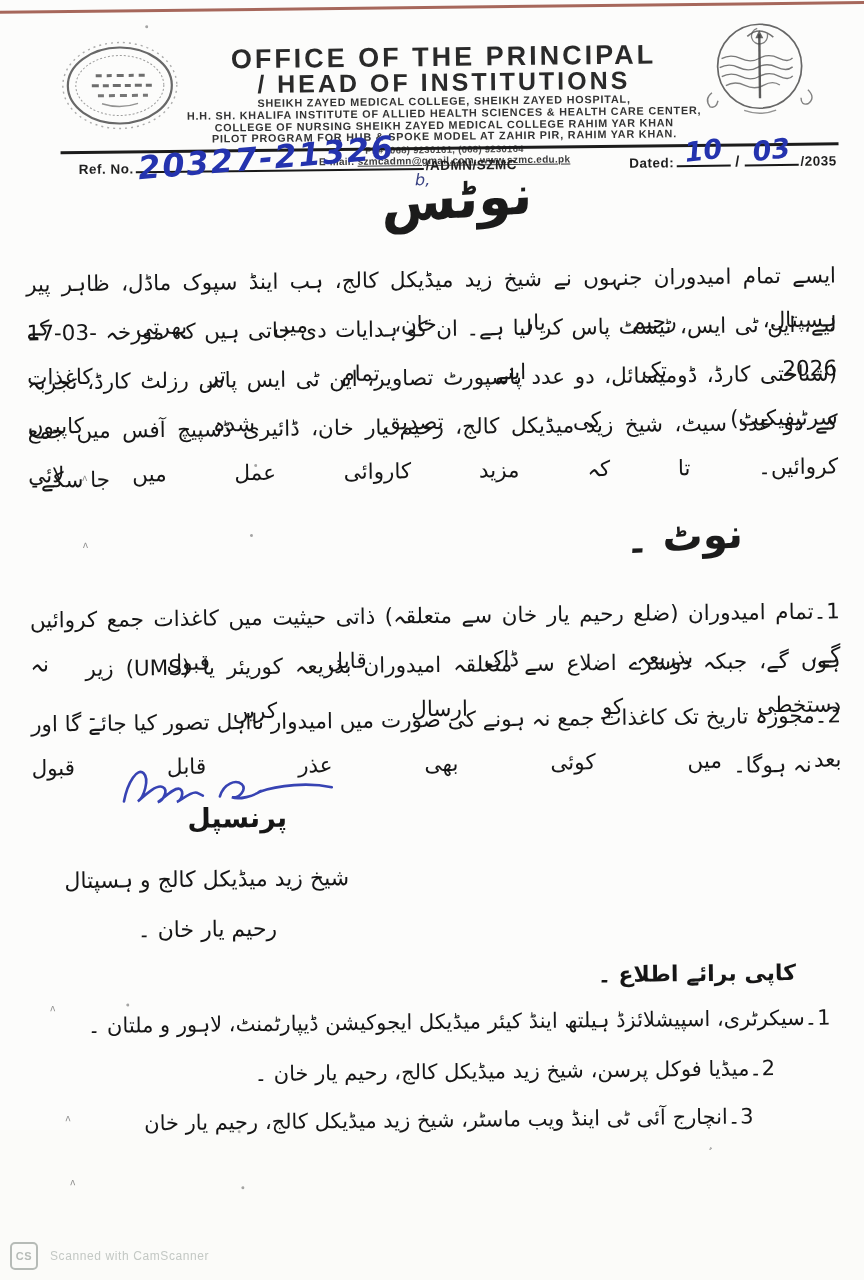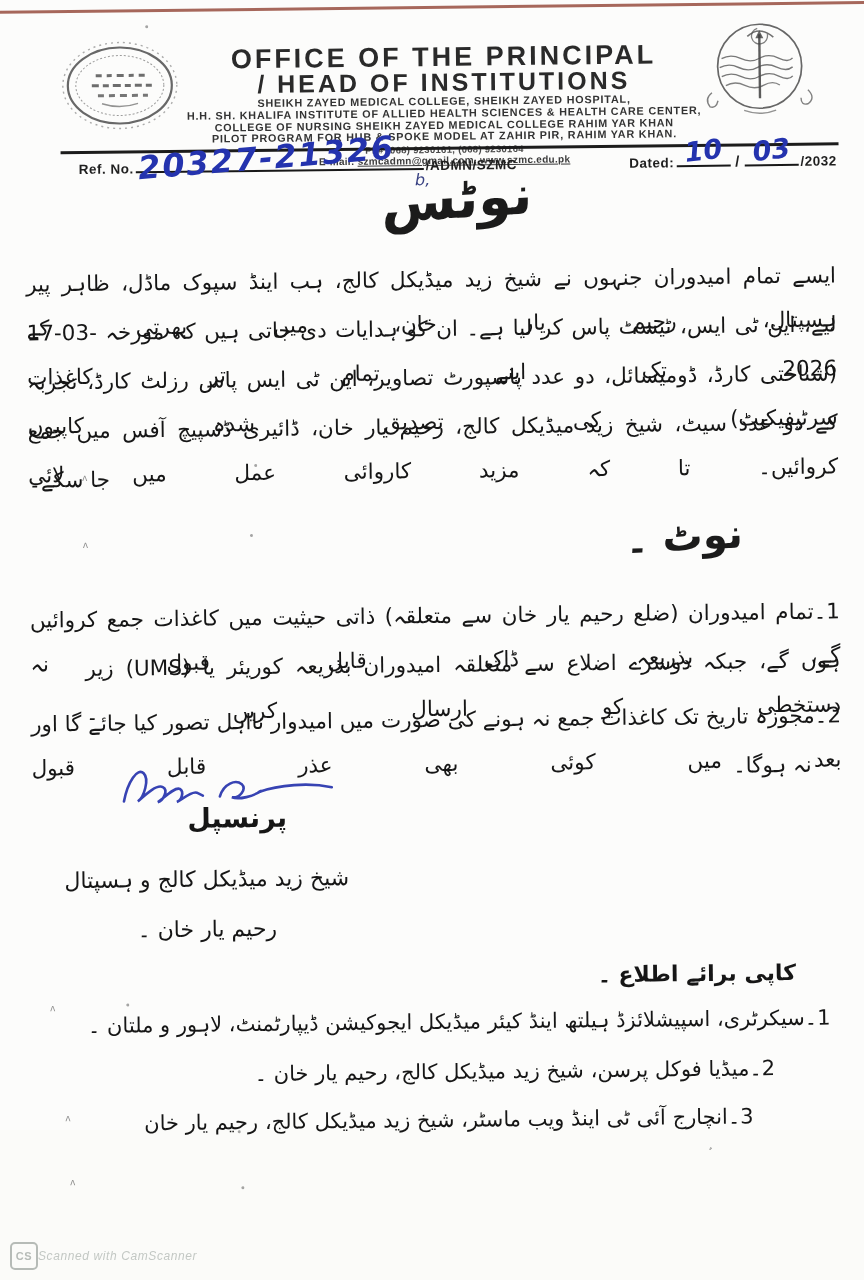--- a/index.html
+++ b/index.html
@@ -51,23 +51,23 @@
   .cc-head{position:absolute;right:74px;top:964px;font-size:22px;font-weight:bold;}
   .cc-item{position:absolute;white-space:nowrap;font-size:21px;}
   .cc1{right:40px;top:1010px;}
   .cc2{right:96px;top:1060px;}
   .cc3{right:118px;top:1108px;}
   
   .speck{position:absolute;width:3px;height:3px;background:#4e4e4e;border-radius:50%;opacity:.5;}
   .caret{position:absolute;font-size:10px;color:#555;opacity:.65;}
   .bmark{position:absolute;left:418px;top:170px;font-size:16px;font-style:italic;color:#17226e;opacity:.85;font-family:"DejaVu Sans",sans-serif;}
   
-  .cs-wrap{position:absolute;left:10px;top:1242px;display:flex;align-items:center;gap:0;text-align:right;}
+  .cs-wrap{position:absolute;left:10px;top:1242px;display:flex;align-items:center;gap:12px;text-align:right;}
   .cs-badge{width:24px;height:24px;border:2px solid #b6bbb7;border-radius:5px;display:flex;align-items:center;justify-content:center;font-size:11px;font-weight:bold;color:#b6bbb7;letter-spacing:.5px;}
-  .cs-label{font-size:12px;color:#c3c8c4;letter-spacing:.6px;font-style:italic;}
+  .cs-label{font-size:12px;color:#c3c8c4;letter-spacing:.6px;}
 </style>
 </head>
 <body>
 
 <div id="sheet">
   <div class="rot">
     <div class="top-edge"></div>
 
     <div class="seal-left">
       <svg width="128" height="106" viewBox="0 0 128 106">
@@ -119,21 +119,21 @@
       <span class="plabel">/ADMN/SZMC</span>
       <span class="spacer"></span>
       <span class="plabel">Dated:</span>
       <span class="date-seg">
         <span class="hand date-hand">10</span>
       </span>
       <span class="date-slash">/</span>
       <span class="date-seg">
         <span class="hand date-hand">03</span>
       </span>
-      <span class="plabel">/2032</span>
+      <span class="plabel">/2035</span>
     </div>
 
     <div class="bmark">b,</div>
 
     <div class="notice-title ur">نوٹس</div>
 
     <div class="body-block ur">
       <div class="bline ju">ایسے تمام امیدوران جنہوں نے شیخ زید میڈیکل کالج، ہب اینڈ سپوک ماڈل، ظاہر پیر ہسپتال، رحیم یار خان، میں بھرتی کے</div>
       <div class="bline ju">لیے، این ٹی ایس، ٹیسٹ پاس کر لیا ہے۔ ان کو ہدایات دی جاتی ہیں کہ مورخہ ‎17-03-2026‎ تک اپنے تمام تر کاغذات</div>
       <div class="bline ju">(شناختی کارڈ، ڈومیسائل، دو عدد پاسپورٹ تصاویر، این ٹی ایس پاس رزلٹ کارڈ، تجربہ سرٹیفیکیٹ) کی تصدیق شدہ کاپیوں</div>

